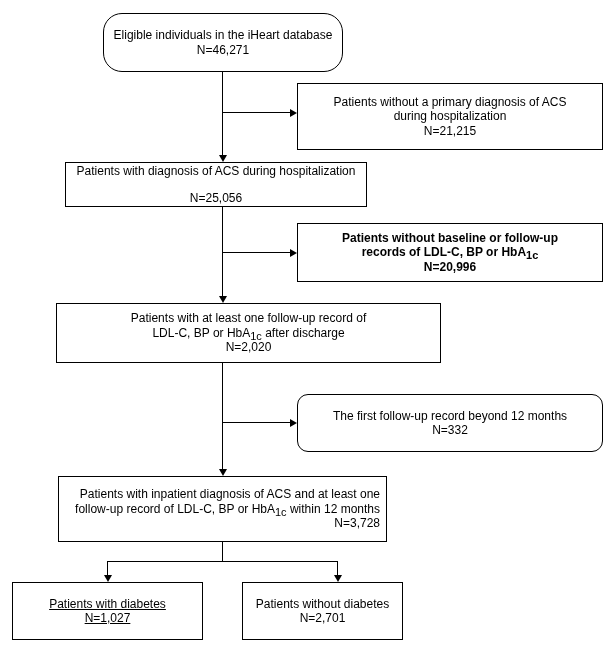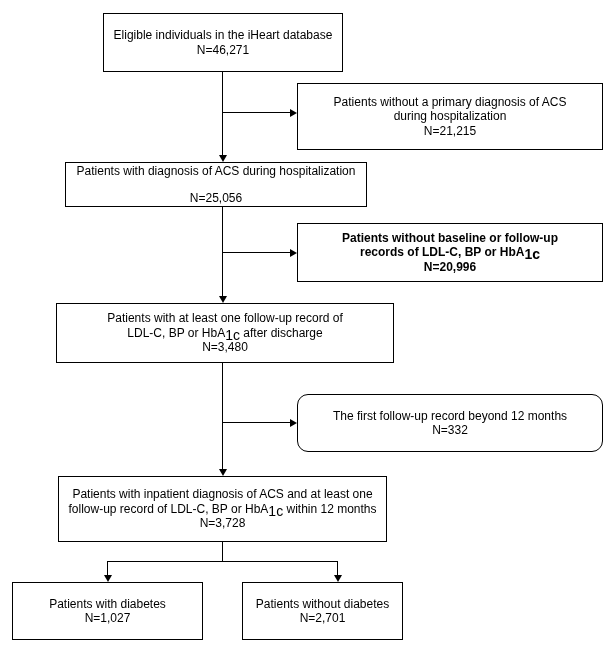--- a/index.html
+++ b/index.html
@@ -19,42 +19,42 @@
     display: flex;
     flex-direction: column;
     justify-content: center;
     align-items: center;
     text-align: center;
     font-size: 12px;
     line-height: 14.5px;
     padding: 2px 6px;
   }
   .box .line { white-space: nowrap; }
-  .box sub { font-size: 14px; line-height: 0; }
+  .box sub { font-size: 11px; line-height: 0; }
   .vline { position: absolute; width: 1px; background: var(--line, #000000); }
   .hline { position: absolute; height: 1px; background: var(--line, #000000); }
   .arrow-down {
     position: absolute; width: 0; height: 0;
     border-left: 4px solid transparent;
     border-right: 4px solid transparent;
     border-top: 7px solid var(--line, #000000);
   }
   .arrow-right {
     position: absolute; width: 0; height: 0;
     border-top: 4px solid transparent;
     border-bottom: 4px solid transparent;
     border-left: 7px solid var(--line, #000000);
   }
 </style>
 </head>
 <body>
 
 <div class="canvas">
 
-  <div class="box" style="left:103px; top:13px; width:240px; height:59px;">
+  <div class="box" style="left:103px; top:13px; width:240px; height:59px;border-radius:19px;">
     <div class="line">Eligible individuals in the iHeart database</div>
     <div class="line">N=46,271</div>
   </div>
 
   <div class="box" style="left:297px; top:83px; width:306px; height:67px;">
     <div class="line">Patients without a primary diagnosis of ACS</div>
     <div class="line">during hospitalization</div>
     <div class="line">N=21,215</div>
   </div>
 
@@ -62,38 +62,38 @@
     <div class="line">Patients with diagnosis of ACS during hospitalization</div>
     <div class="line">N=25,056</div>
   </div>
 
   <div class="box" style="left:297px; top:223px; width:306px; height:59px;font-weight:bold;">
     <div class="line">Patients without baseline or follow-up</div>
     <div class="line"><span>records of LDL-C, BP or HbA</span><sub>1c</sub><span></span></div>
     <div class="line">N=20,996</div>
   </div>
 
-  <div class="box" style="left:56px; top:303px; width:338px; height:60px;">
+  <div class="box" style="left:56px; top:303px; width:385px; height:60px;">
     <div class="line">Patients with at least one follow-up record of</div>
     <div class="line"><span>LDL-C, BP or HbA</span><sub>1c</sub><span> after discharge</span></div>
-    <div class="line">N=3,480</div>
+    <div class="line">N=2,020</div>
   </div>
 
   <div class="box" style="left:297px; top:394px; width:306px; height:58px;border-radius:11px;">
     <div class="line">The first follow-up record beyond 12 months</div>
     <div class="line">N=332</div>
   </div>
 
-  <div class="box" style="left:58px; top:476px; width:329px; height:66px;">
+  <div class="box" style="left:58px; top:476px; width:329px; height:66px;align-items:flex-end;">
     <div class="line">Patients with inpatient diagnosis of ACS and at least one</div>
     <div class="line"><span>follow-up record of LDL-C, BP or HbA</span><sub>1c</sub><span> within 12 months</span></div>
     <div class="line">N=3,728</div>
   </div>
 
-  <div class="box" style="left:12px; top:582px; width:191px; height:58px;">
+  <div class="box" style="left:12px; top:582px; width:191px; height:58px;text-decoration:underline;">
     <div class="line">Patients with diabetes</div>
     <div class="line">N=1,027</div>
   </div>
 
   <div class="box" style="left:242px; top:582px; width:161px; height:58px;">
     <div class="line">Patients without diabetes</div>
     <div class="line">N=2,701</div>
   </div>
 
   <div class="vline" style="left:222px; top:72px; height:83px;"></div>

